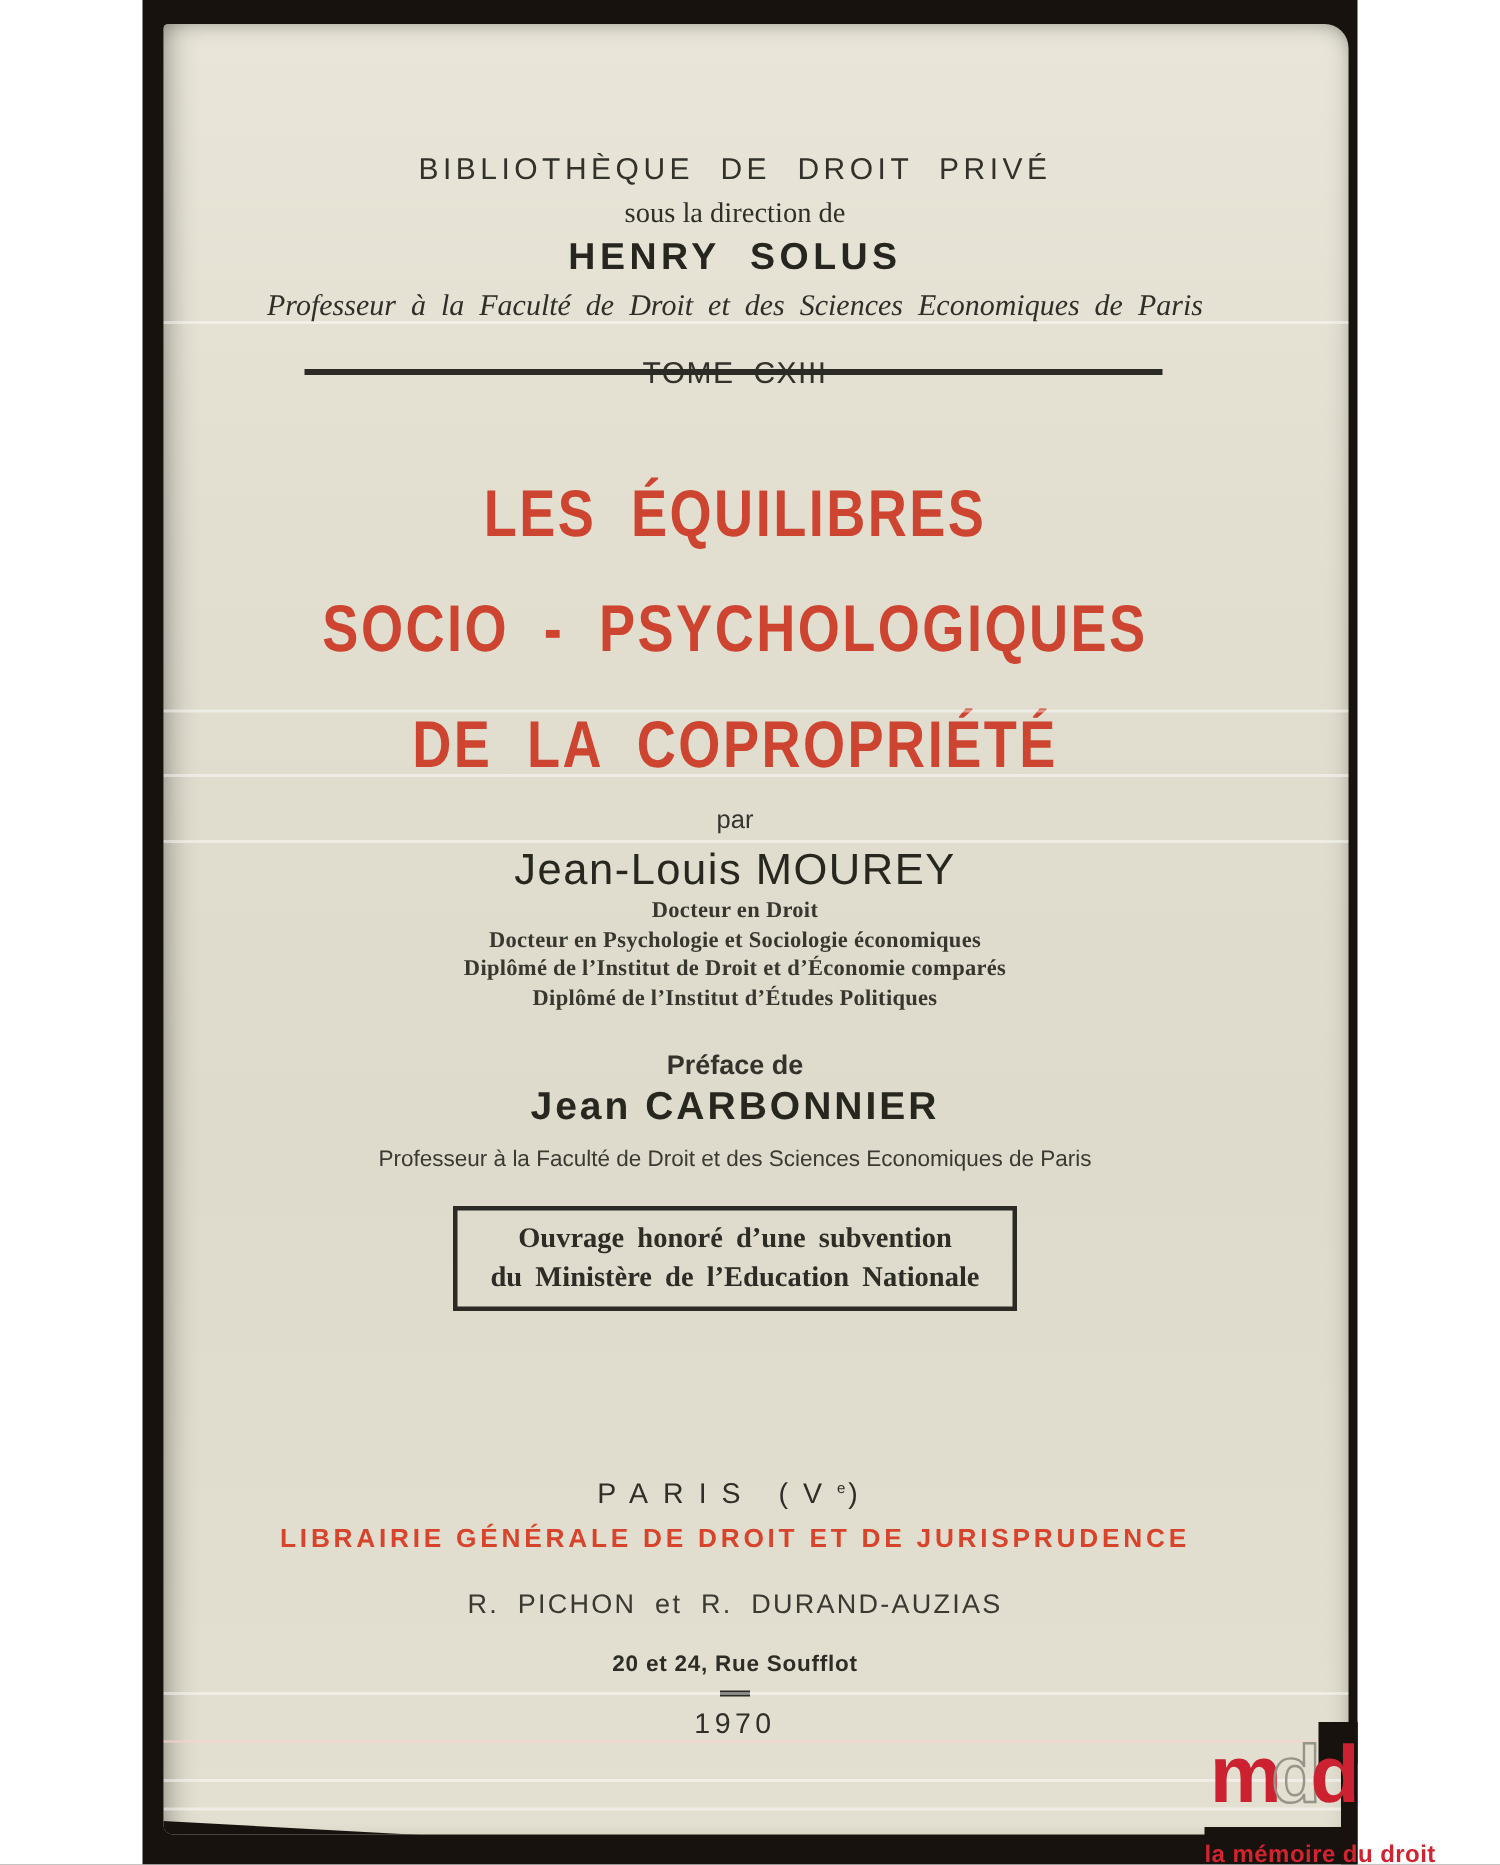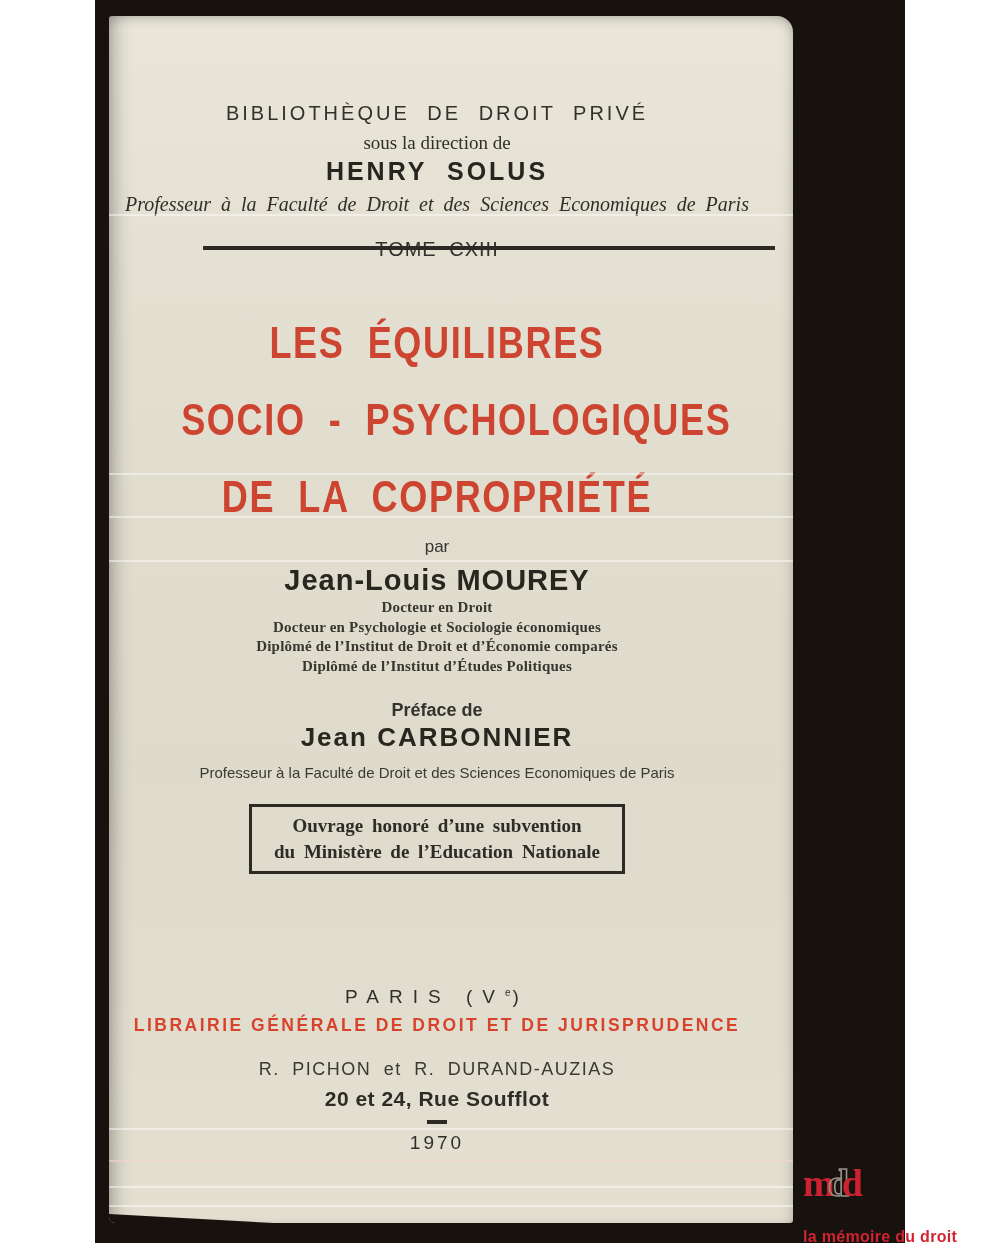--- a/index.html
+++ b/index.html
@@ -2,21 +2,21 @@
 <html><head>
 <meta charset="utf-8">
 <style>
   html,body{margin:0;padding:0;background:#ffffff;}
   body{width:1000px;height:1243px;position:relative;overflow:hidden;
        font-family:"Liberation Sans", sans-serif;color:#2e2d28;}
 
   .scan{position:absolute;inset:0;}
   .backdrop{position:absolute;left:95px;top:0;width:810px;height:1243px;background:#17120e;}
 
-  .paper{position:absolute;left:109px;top:16px;width:684px;height:1207px;overflow:hidden;
+  .paper{position:absolute;left:109px;top:16px;width:790px;height:1207px;overflow:hidden;
          background:linear-gradient(180deg,#e9e6d9 0%,#e2dfd1 28%,#dedbcc 62%,#e3e0d1 100%);
          border-radius:3px 16px 3px 6px;
          box-shadow:inset 16px 0 22px -16px rgba(0,0,0,.45), inset -10px 0 16px -12px rgba(0,0,0,.28),
                     inset 0 10px 14px -10px rgba(0,0,0,.25);}
 
   .streak{position:absolute;left:0;width:100%;height:2px;background:rgba(255,255,255,.45);}
   .streak.pink{background:rgba(246,212,206,.55);}
   .bottom-wedge{position:absolute;left:-2px;bottom:-2px;width:180px;height:13px;background:#17120e;
                 clip-path:polygon(0 15%,100% 90%,100% 100%,0 100%);}
 
@@ -31,21 +31,21 @@
   .rule{position:absolute;left:94px;top:230px;width:572px;height:4px;background:#2b2a25;}
 
   
   .main-title{top:288px;color:#cd4530;font-weight:700;font-size:44px;}
   .main-title .tline{display:block;line-height:77px;letter-spacing:2px;word-spacing:14px;
                      transform:scaleX(.82);transform-origin:50% 50%;white-space:nowrap;}
 
   
   .author{top:520px;}
   .par{font-size:17px;line-height:22px;color:#35342e;}
-  .author-name{font-size:29px;font-weight:700;letter-spacing:1px;line-height:36px;margin-top:4px;color:#27261f;}
+  .author-name{font-size:29px;font-weight:400;letter-spacing:1px;line-height:36px;margin-top:4px;color:#27261f;}
   .credential{font-size:15px;font-weight:600;line-height:19.5px;color:#37362f;letter-spacing:.2px;font-family:Liberation Serif, serif;}
   .credential:first-of-type{margin-top:4px;}
 
   
   .preface{top:683px;}
   .preface-label{font-size:18px;font-weight:600;line-height:22px;color:#33322c;}
   .preface-name{font-size:26px;font-weight:700;letter-spacing:2px;line-height:32px;color:#27261f;}
   .preface-role{font-size:15px;font-weight:500;margin-top:11px;color:#3a3932;}
 
   
@@ -53,30 +53,30 @@
   .grantbox{display:inline-block;border:3px solid #2b2a25;padding:6px 22px;
             font-family:"Liberation Serif",serif;font-size:19px;font-weight:600;
             line-height:26px;color:#2d2c26;word-spacing:4px;}
 
   
   .publisher{top:966px;}
   .paris{font-size:19px;letter-spacing:10px;line-height:22px;color:#2f2e28;}
   .paris sup{font-size:10px;vertical-align:super;letter-spacing:2px;}
   .librairie{font-size:17.5px;font-weight:600;letter-spacing:2.5px;margin-top:7px;color:#d8432c;}
   .pichon{font-size:18px;font-weight:500;letter-spacing:1.5px;word-spacing:6px;margin-top:23px;color:#3a3932;}
-  .address{font-size:21px;font-weight:700;letter-spacing:.5px;margin-top:7px;color:#2d2c26;}
+  .address{font-size:15px;font-weight:700;letter-spacing:.5px;margin-top:21px;color:#2d2c26;}
   .dash-sep{width:20px;height:4px;background:#2b2a25;margin:9px auto 0 auto;}
   .year{font-size:19px;letter-spacing:3px;margin-top:8px;color:#2f2e28;}
 
   
   .mdd{position:absolute;left:803px;top:1148px;width:102px;height:95px;}
   .mdd-vbar{position:absolute;right:0;top:0;width:11px;height:95px;background:#17120e;}
   .mdd-corner{position:absolute;right:0;top:0;width:26px;height:28px;background:#17120e;}
-  .mdd-letters{position:absolute;left:0;top:8px;width:100px;text-align:left;
-               font-size:38px;font-weight:700;letter-spacing:-7px;line-height:54px;white-space:nowrap;font-family:Liberation Serif, serif;}
+  .mdd-letters{position:absolute;left:0;top:8px;width:100px;text-align:center;
+               font-size:54px;font-weight:700;letter-spacing:-7px;line-height:54px;white-space:nowrap;}
   .mdd-letters .red{color:#cb2130;}
   .mdd-letters .outline{color:transparent;-webkit-text-stroke:1.6px #97958a;}
   .mdd-hbar{position:absolute;left:0;top:70px;width:100px;height:6px;background:#17120e;}
   .mdd-caption{position:absolute;left:0;top:80px;width:100px;text-align:center;
                font-size:16px;font-weight:600;letter-spacing:.3px;color:#d22330;white-space:nowrap;}
 </style>
 </head>
 <body>
 
 <div class="scan">

